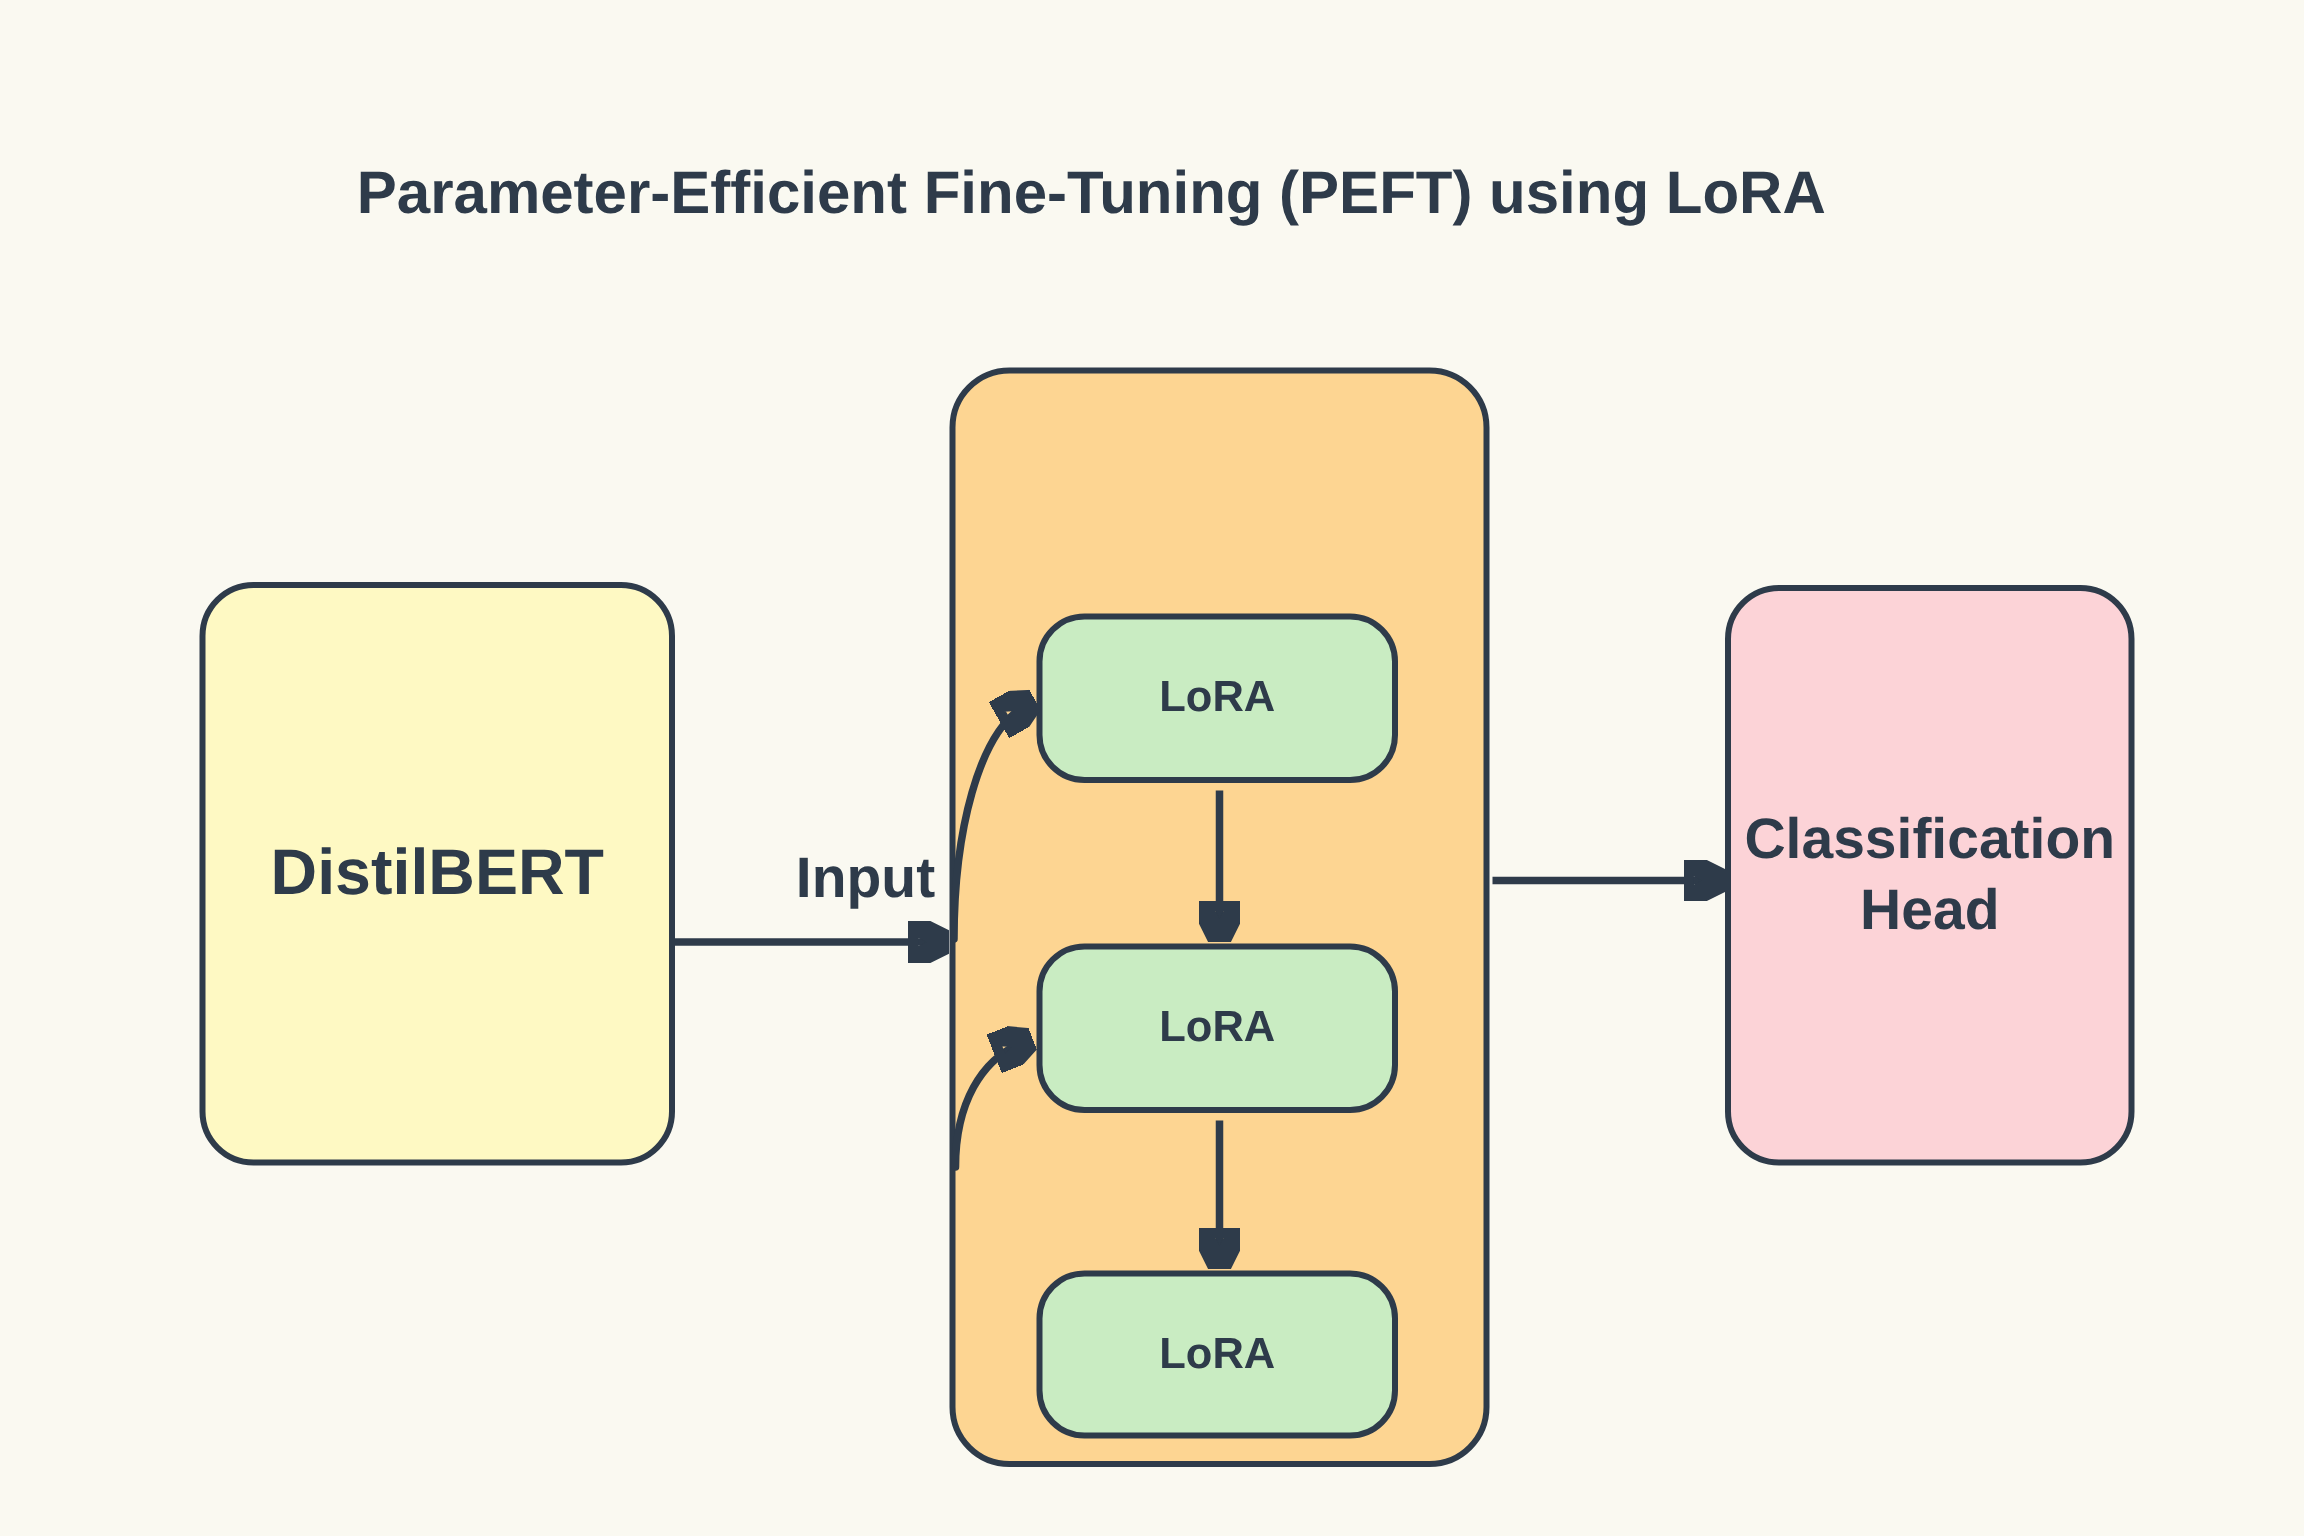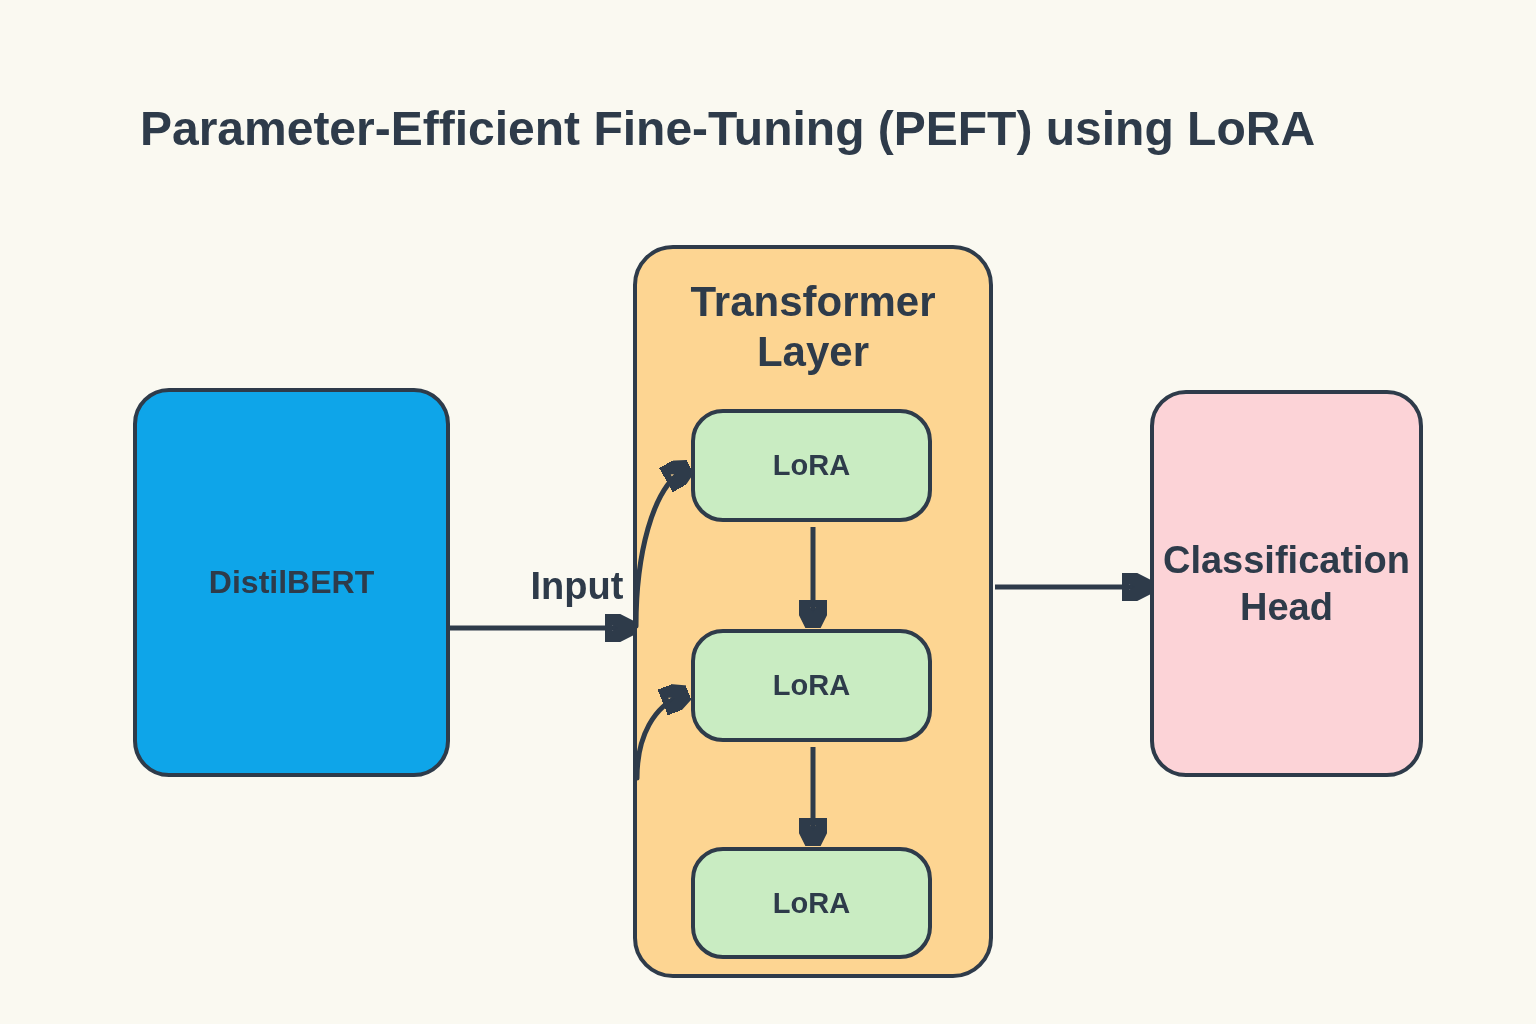--- a/index.html
+++ b/index.html
@@ -17,44 +17,44 @@
     background: #FAF9F1;
     overflow: hidden;
   }
   .title {
     position: absolute;
     left: 0;
     top: 100px;
     width: 1455px;
     margin: 0;
     text-align: center;
-    font-size: 48px;
+    font-size: 40px;
     line-height: 58px;
     font-weight: 700;
     color: #2E3B4A;
     z-index: 3;
   }
   .node {
     position: absolute;
     box-sizing: border-box;
     border: 4.5px solid #2E3B4A;
     color: #2E3B4A;
     font-weight: 700;
     display: flex;
     align-items: center;
     justify-content: center;
     text-align: center;
     z-index: 1;
   }
   .node-distilbert {
     left: 133px; top: 388px;
     width: 317px; height: 389px;
-    background: #0ea5e9;
+    background: #fef9c3;
     border-radius: 36px;
-    font-size: 32px;
+    font-size: 43px;
     text-align: right;
   }
   .node-transformer {
     left: 633px; top: 245px;
     width: 360px; height: 733px;
     background: #FDD592;
     border-radius: 40px;
     display: block;
   }
   .transformer-title {
@@ -116,21 +116,20 @@
 
 <div class="canvas">
 
   <h1 class="title">Parameter-Efficient Fine-Tuning (PEFT) using LoRA</h1>
 
   <div class="node node-distilbert">
     <span>DistilBERT</span>
   </div>
 
   <div class="node node-transformer">
-    <div class="transformer-title">Transformer Layer</div>
 
     <div class="node node-lora lora-top">
       <span>LoRA</span>
     </div>
 
     <div class="node node-lora lora-middle">
       <span>LoRA</span>
     </div>
 
     <div class="node node-lora lora-bottom">

